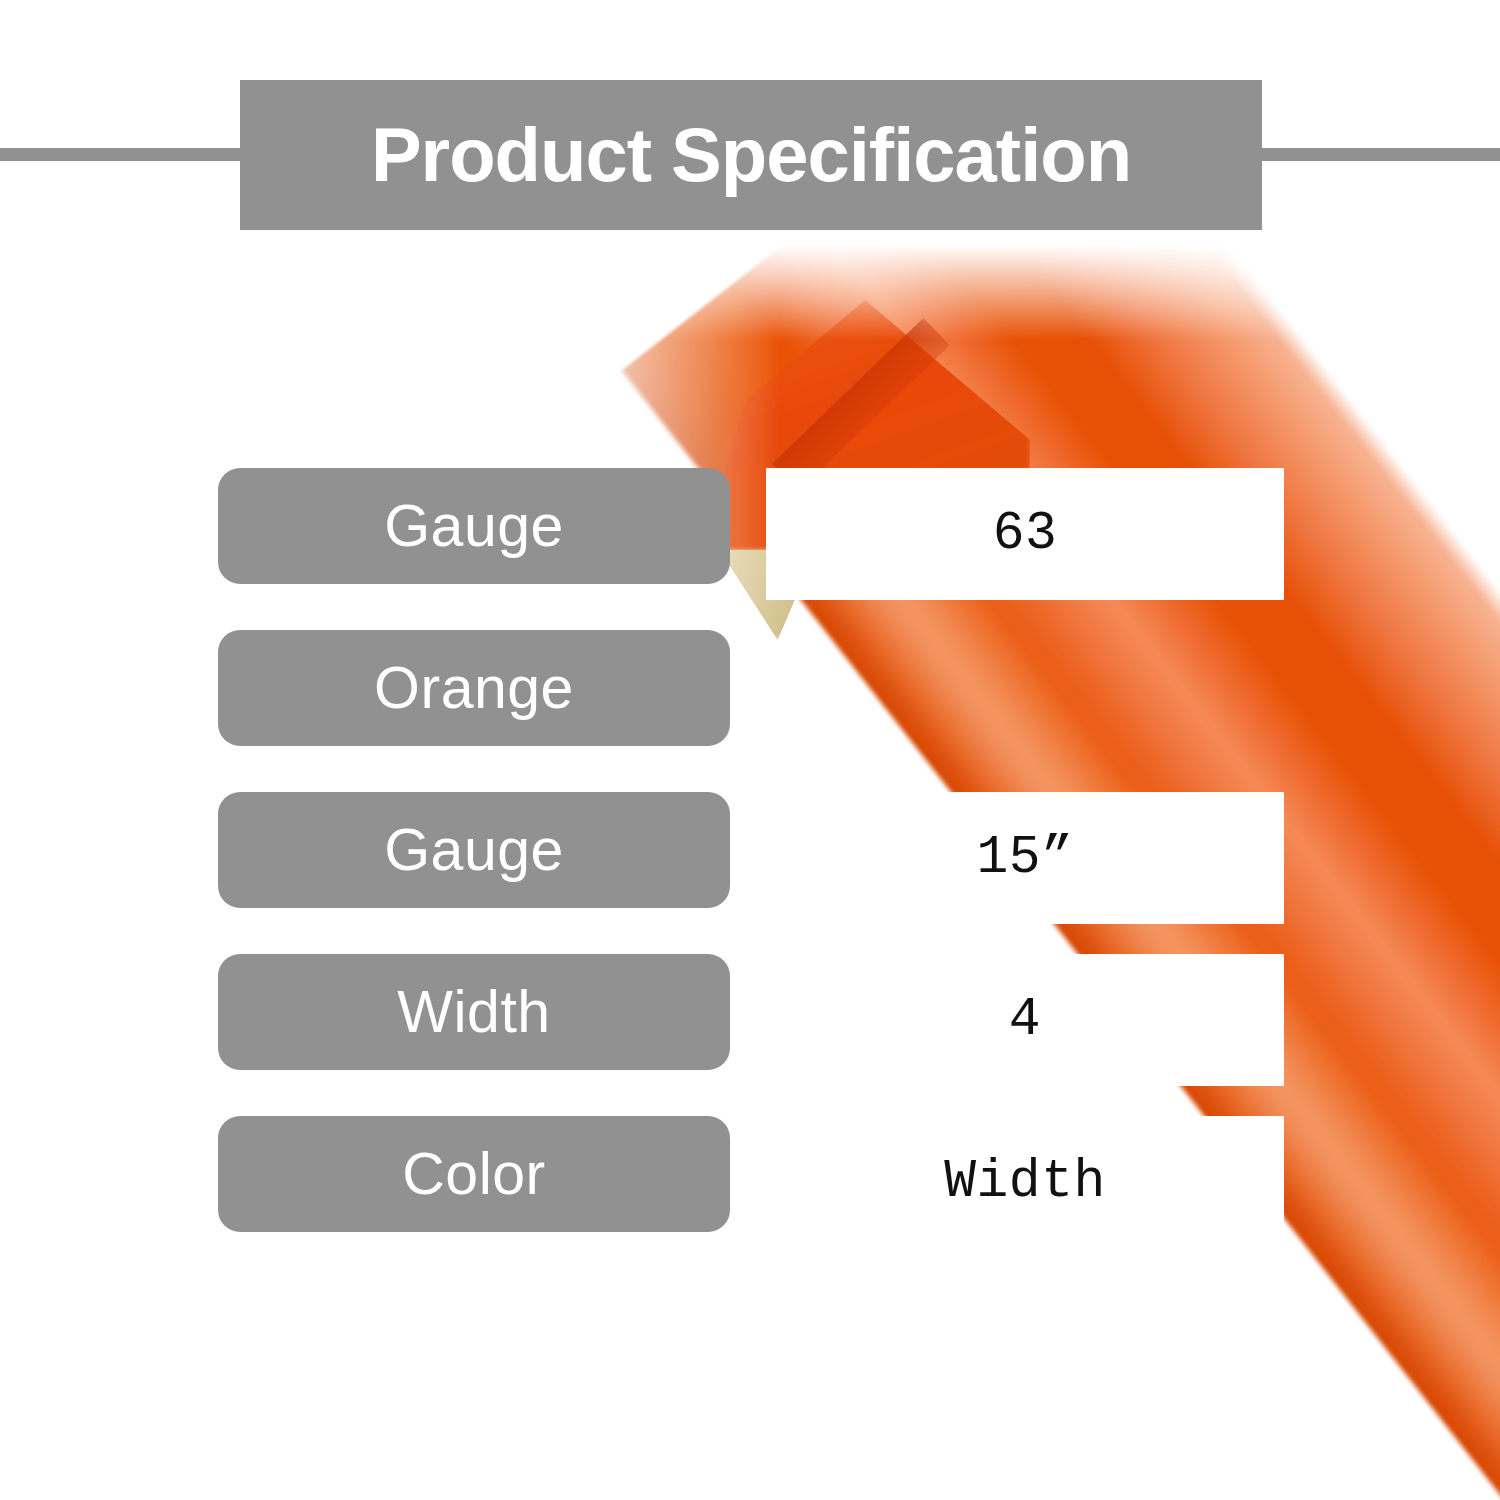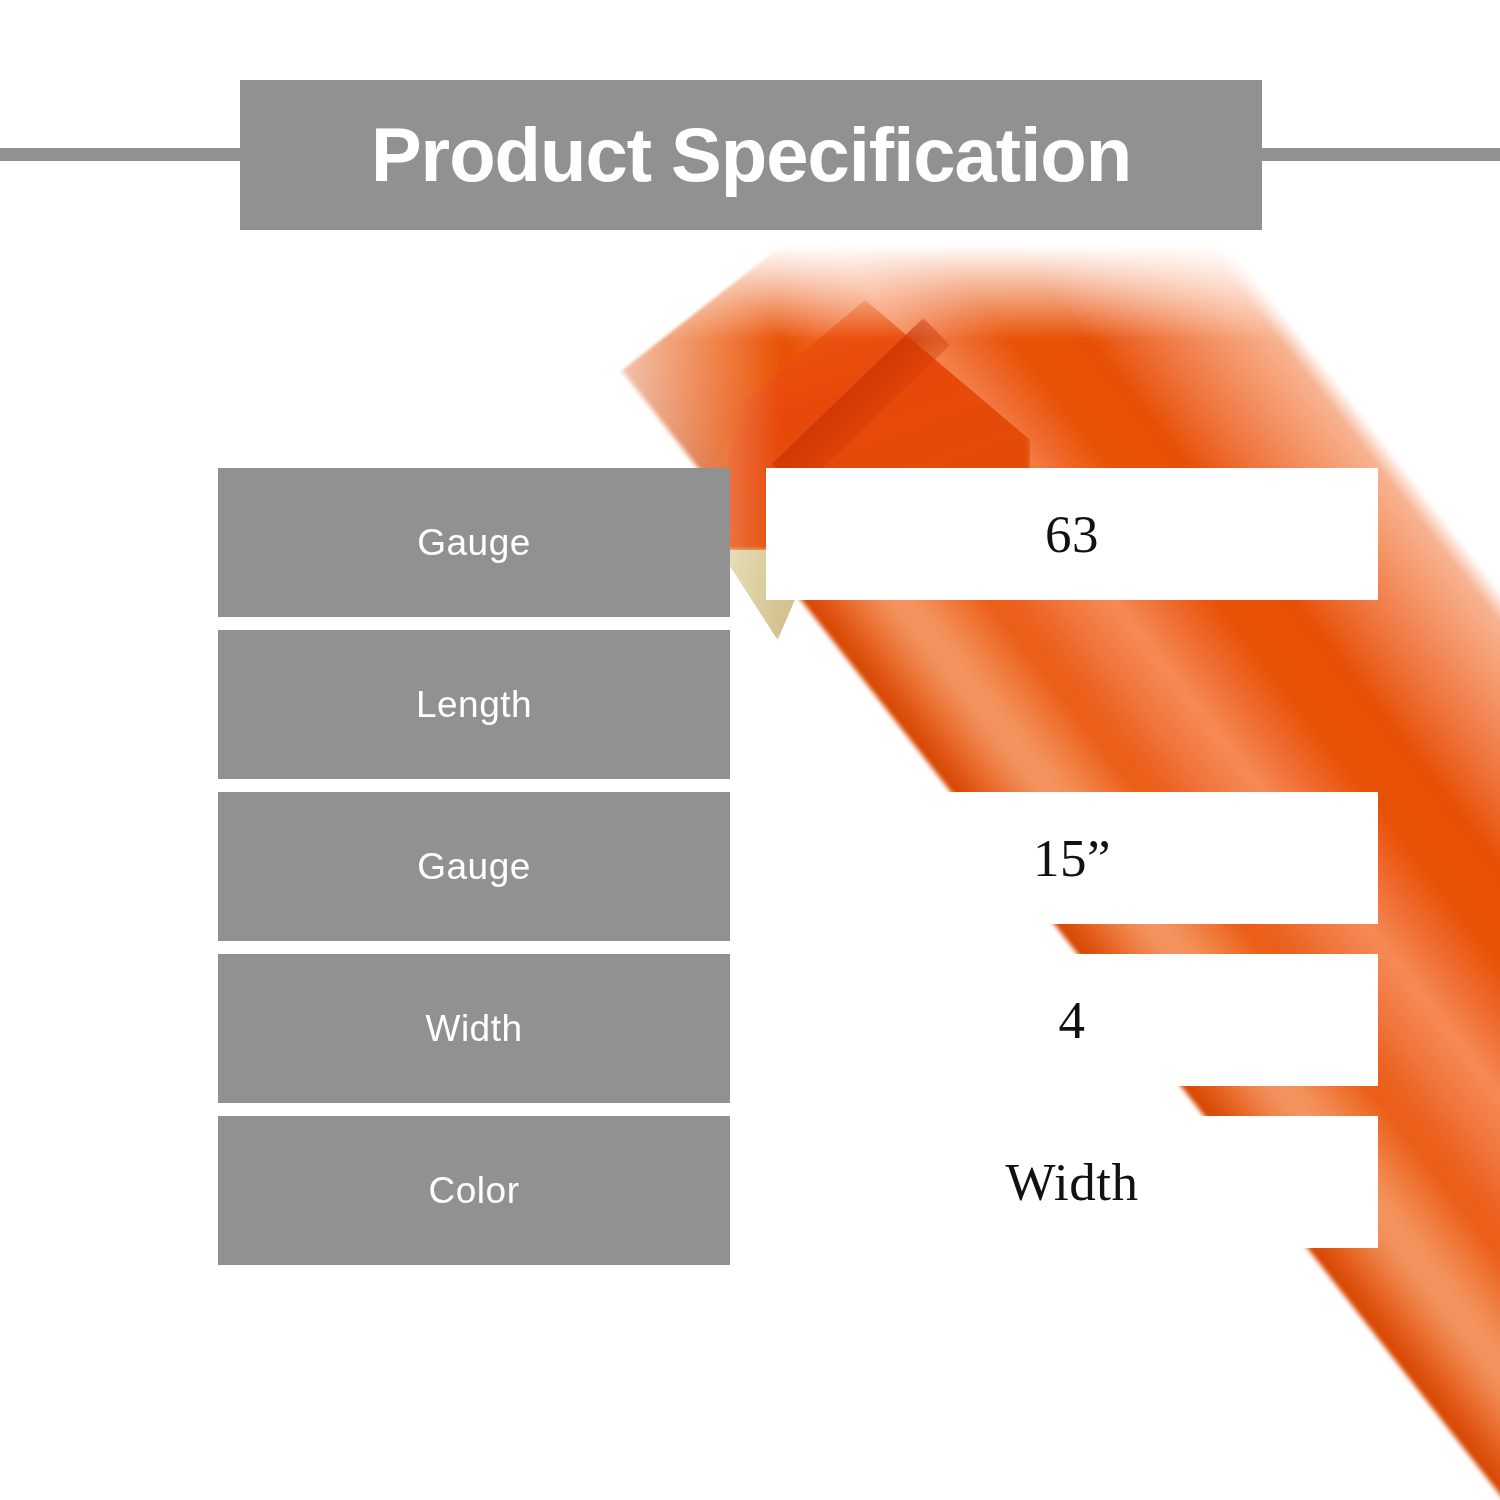--- a/index.html
+++ b/index.html
@@ -172,44 +172,45 @@
     position: relative;
     height: 132px;
     margin-bottom: 30px;
   }
 
   .spec-label {
     position: absolute;
     left: 218px;
     top: 0;
     width: 512px;
-    height: 149px;
+    height: 116px;
     background: #919191;
     color: #ffffff;
     display: flex;
     align-items: center;
     justify-content: center;
     font-family: "Liberation Sans", sans-serif;
-    font-size: 37px;
+    font-size: 59px;
     font-weight: normal;
     letter-spacing: 0.5px;
+    border-radius: 22px;
   }
 
   .spec-value {
     position: absolute;
     left: 766px;
     top: 0;
-    width: 612px;
+    width: 518px;
     height: 132px;
     background: #ffffff;
     color: #111111;
     display: flex;
     align-items: center;
     justify-content: center;
-    font-family: Liberation Serif, serif;
+    font-family: Liberation Mono, monospace;
     font-size: 53px;
     font-weight: normal;
     letter-spacing: 0.5px;
   }
 </style>
 </head>
 <body>
 
 <div id="page">
 
@@ -232,21 +233,21 @@
   </div>
 
   <div id="spec-table">
 
     <div class="spec-row">
       <div class="spec-label">Gauge</div>
       <div class="spec-value">63</div>
     </div>
 
     <div class="spec-row">
-      <div class="spec-label">Length</div>
+      <div class="spec-label">Orange</div>
     </div>
 
     <div class="spec-row">
       <div class="spec-label">Gauge</div>
       <div class="spec-value">15”</div>
     </div>
 
     <div class="spec-row">
       <div class="spec-label">Width</div>
       <div class="spec-value">4</div>

